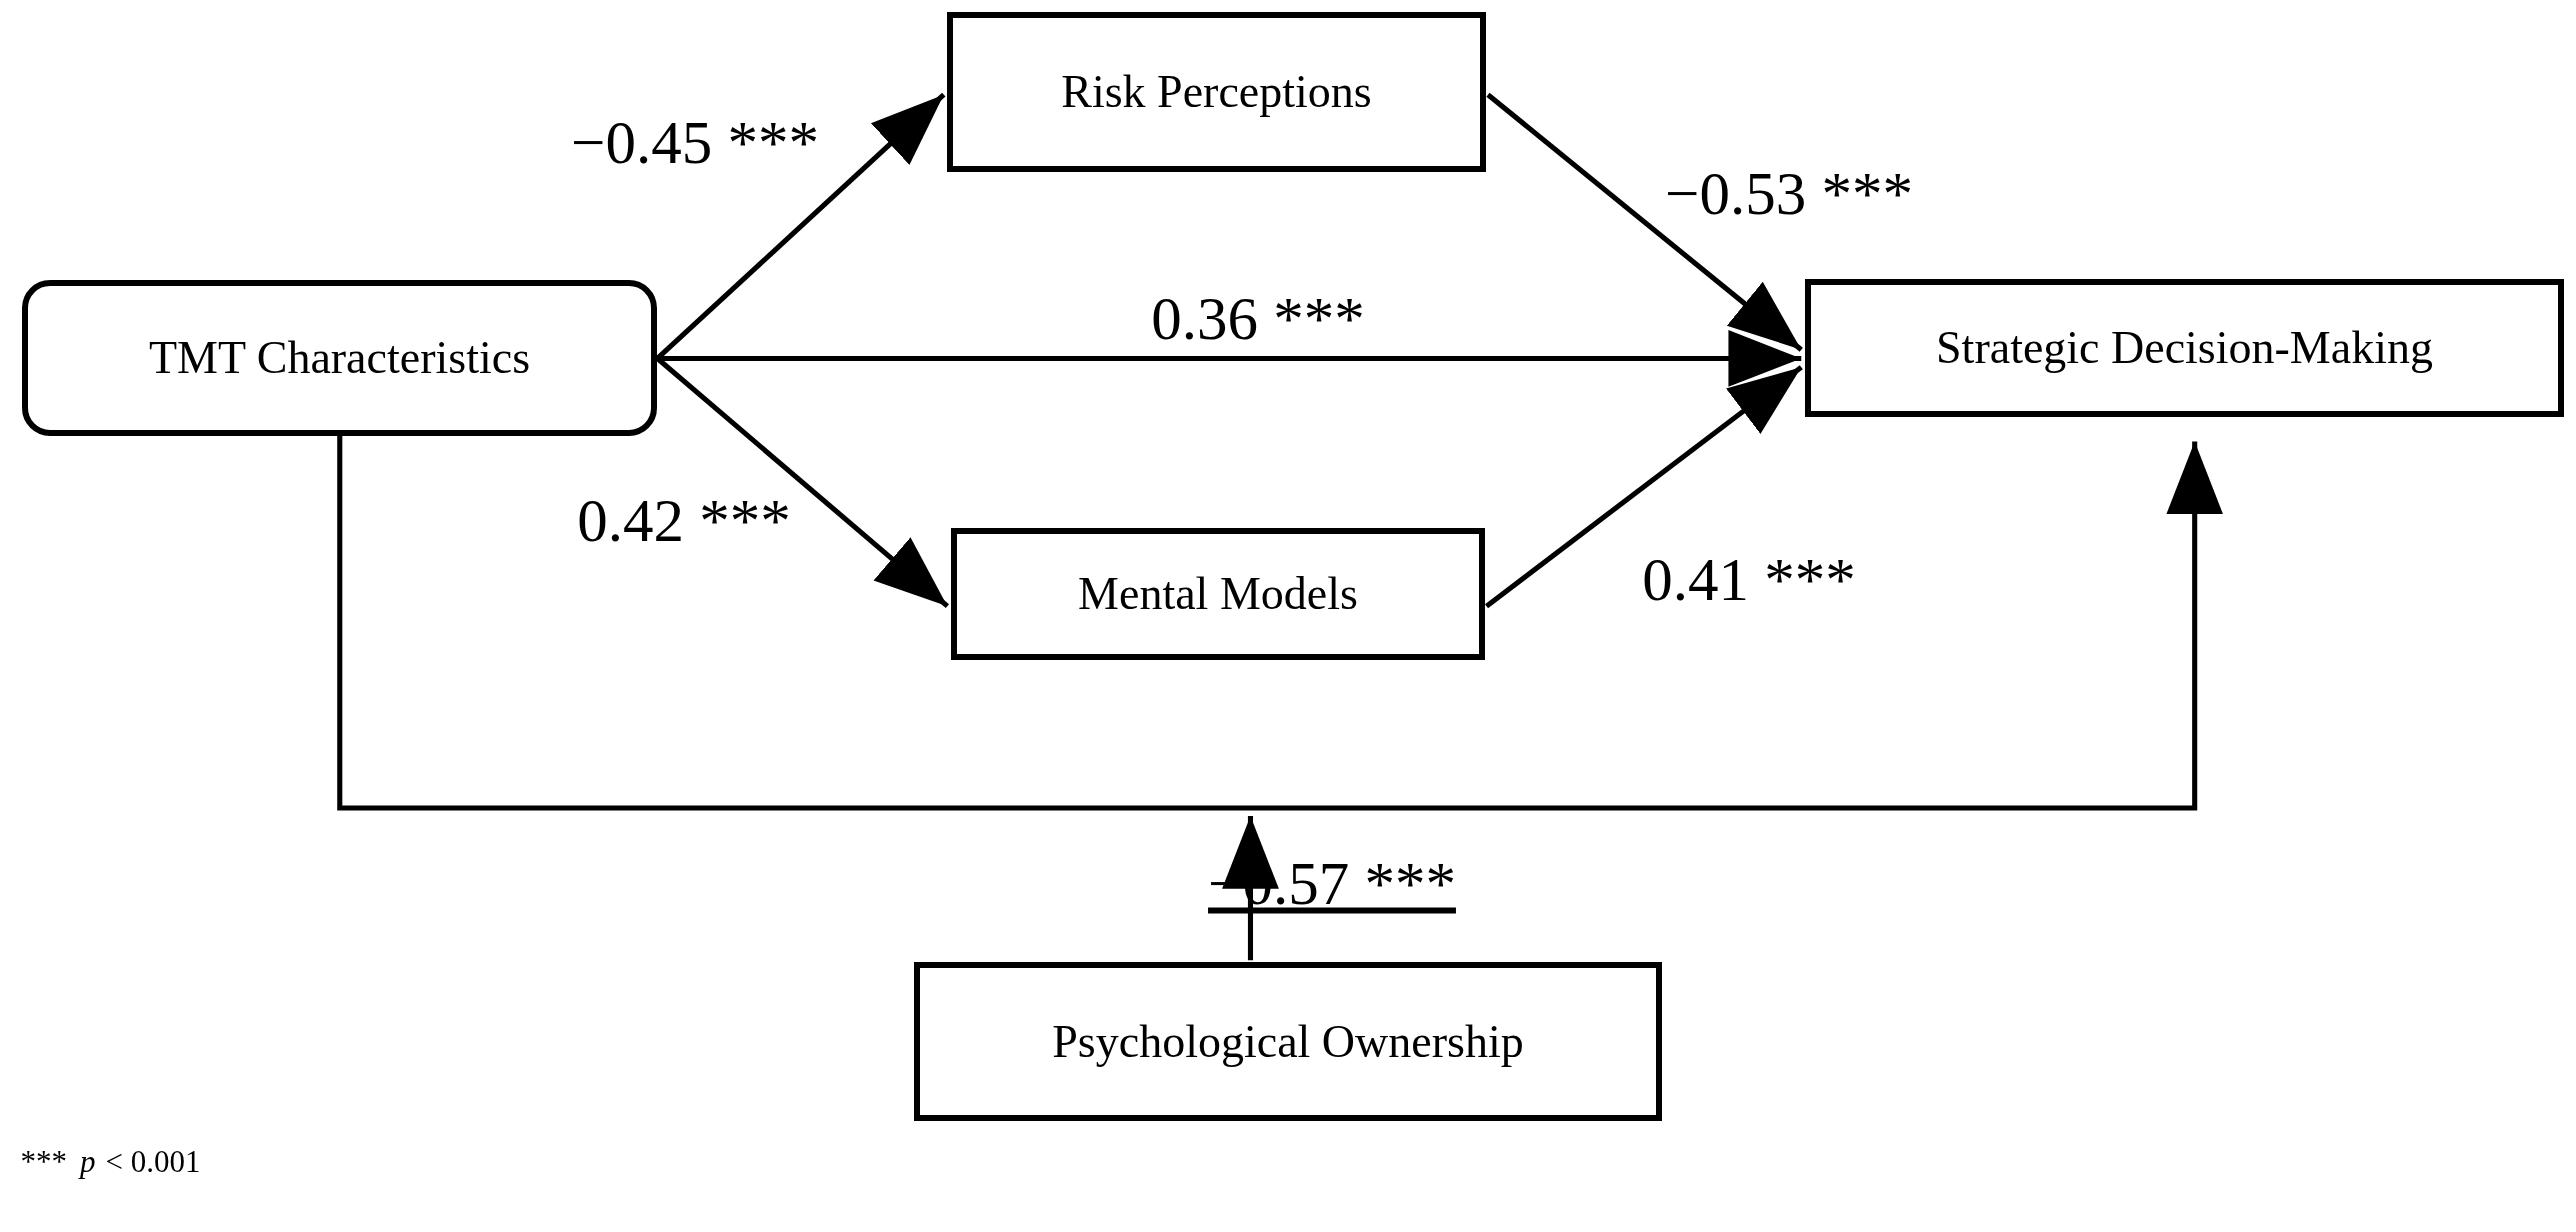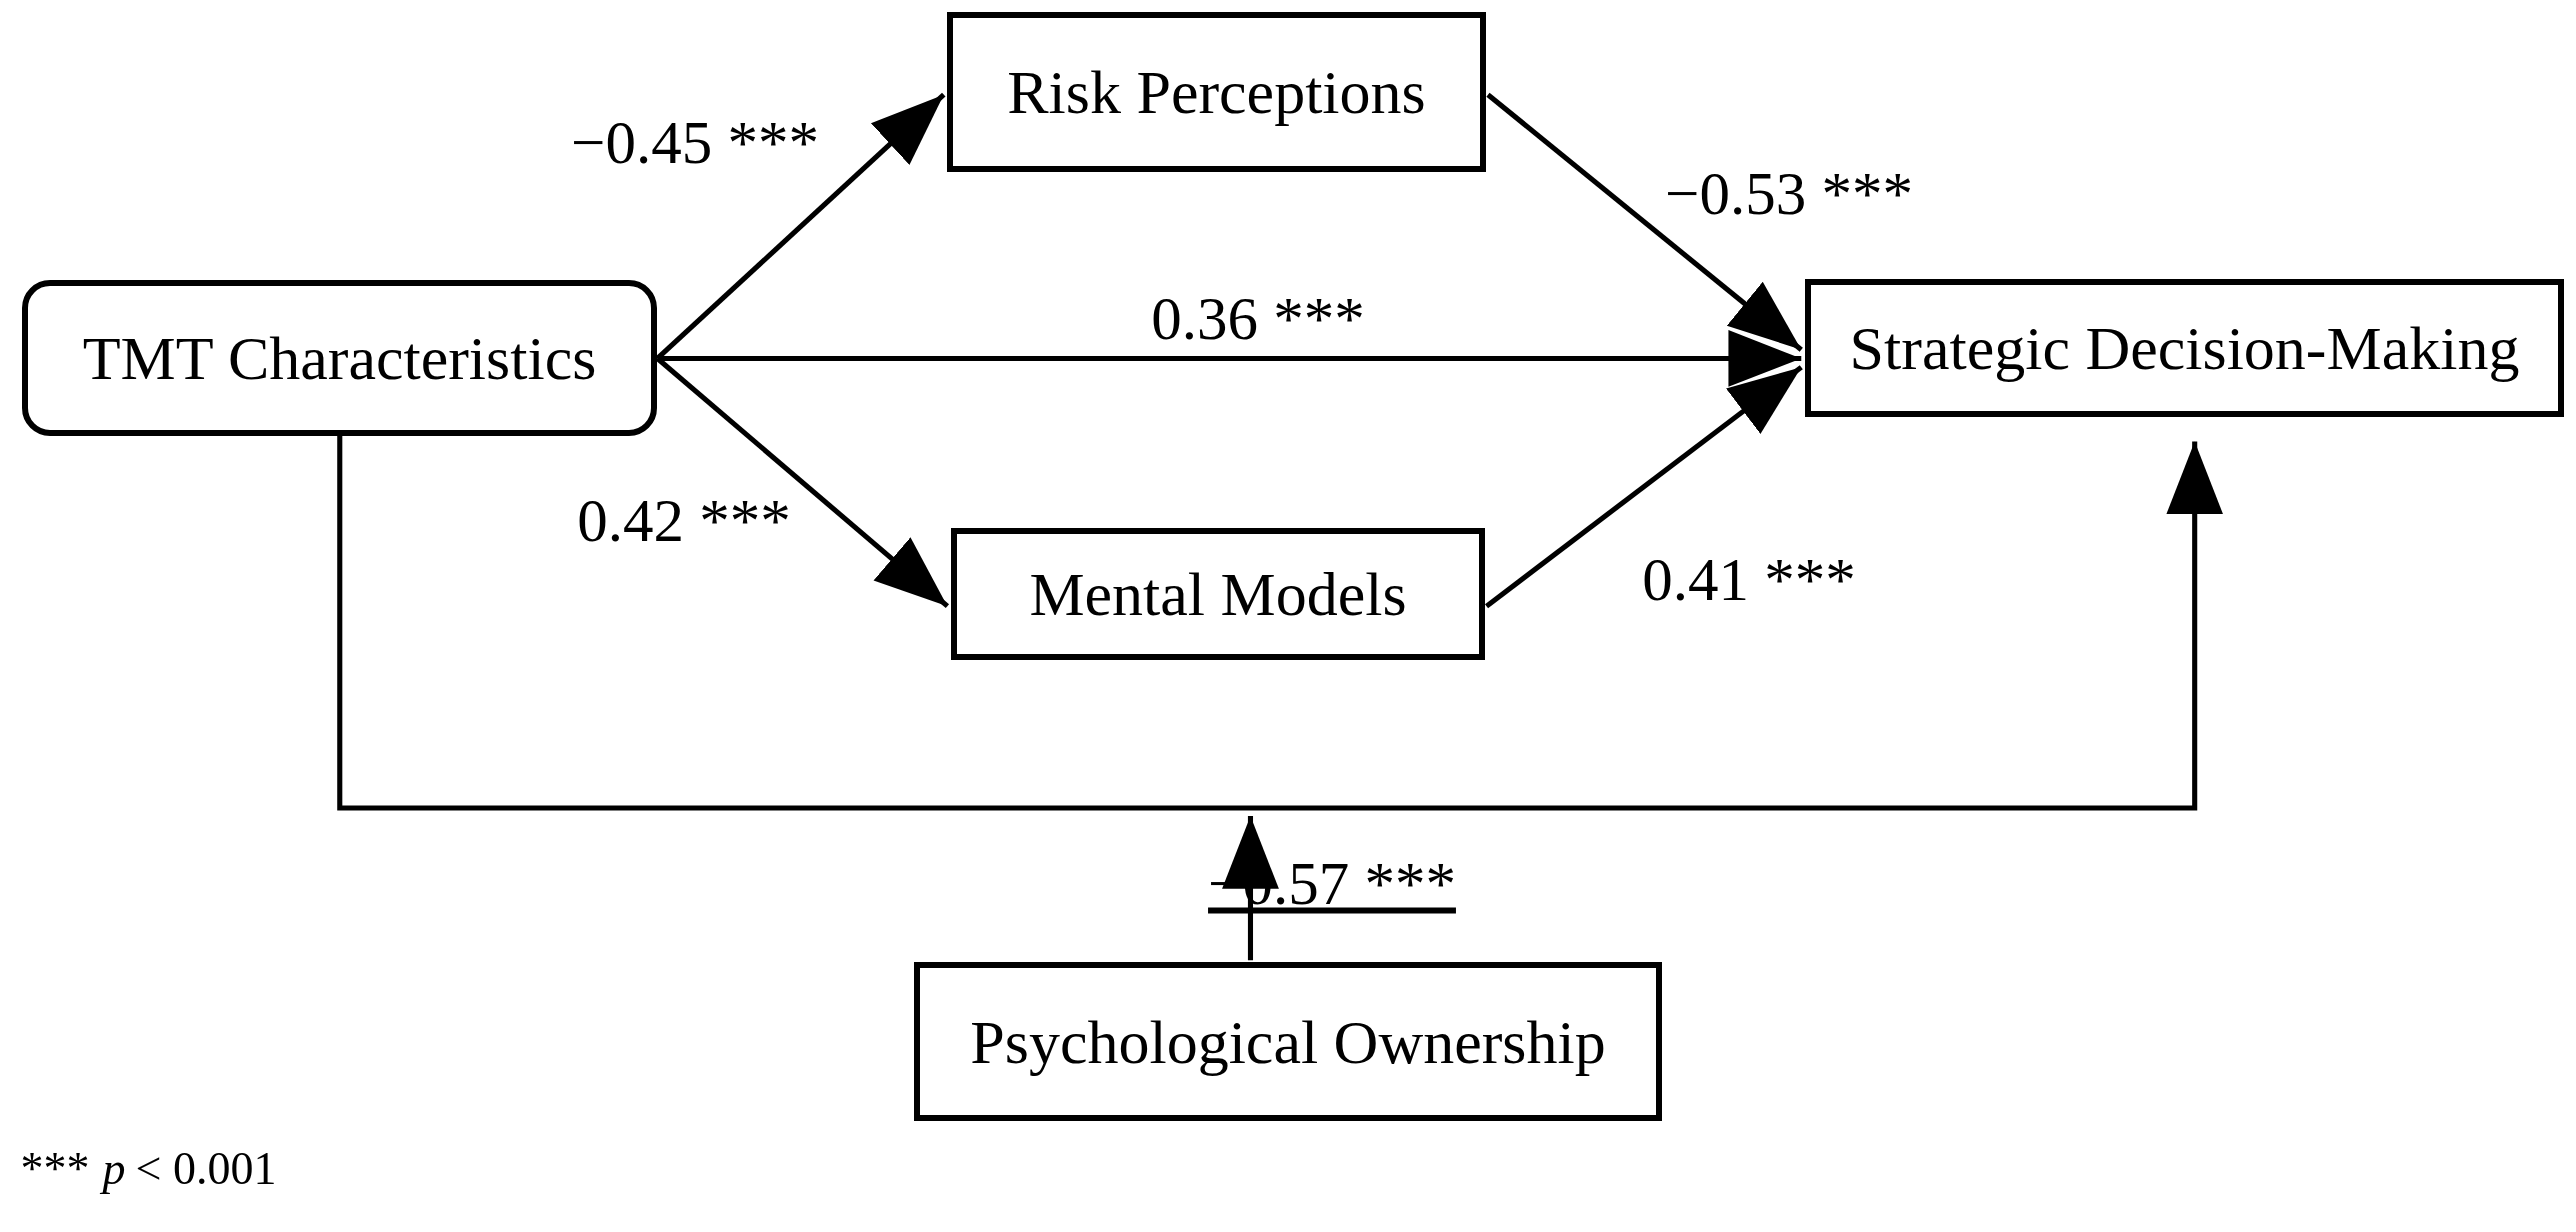--- a/index.html
+++ b/index.html
@@ -24,21 +24,21 @@
   }
   .node {
     position: absolute;
     box-sizing: border-box;
     border: 6.6px solid #000000;
     background: #ffffff;
     display: flex;
     align-items: center;
     justify-content: center;
     text-align: center;
-    font-size: 62px;
+    font-size: 46px;
     line-height: 1;
     white-space: nowrap;
   }
   .node-tmt    { left: 22px;   top: 280px;  width: 635px;  height: 156px; border-radius: 28px; }
   .node-risk   { left: 947px; top: 11.7px;   width: 539px;  height: 160px; }
   .node-mental { left: 951px; top: 528px;  width: 534px;  height: 132px; }
   .node-sdm    { left: 1805px; top: 279px;  width: 759px; height: 138px; }
   .node-po     { left: 914px; top: 962px; width: 748px; height: 159px; }
   .coef {
     position: absolute;
@@ -50,21 +50,21 @@
   .coef-tmt-risk   { left: 695px;  top: 142px; }
   .coef-tmt-sdm    { left: 1258px; top: 318px; }
   .coef-tmt-mental { left: 684px;  top: 520px; }
   .coef-risk-sdm   { left: 1789px; top: 193px; }
   .coef-mental-sdm { left: 1749px; top: 579px; }
   .coef-po         { left: 1332px; top: 883px; text-decoration: underline; }
   .footnote {
     position: absolute;
     left: 20.4px;
     top: 1146px;
-    font-size: 46px;
+    font-size: 31px;
     line-height: 1;
     white-space: nowrap;
   }
   .footnote .pvar { font-style: italic; margin: 0 10.2px 0 13px; }
 </style>
 </head>
 <body>
 
 <div class="canvas">
 

